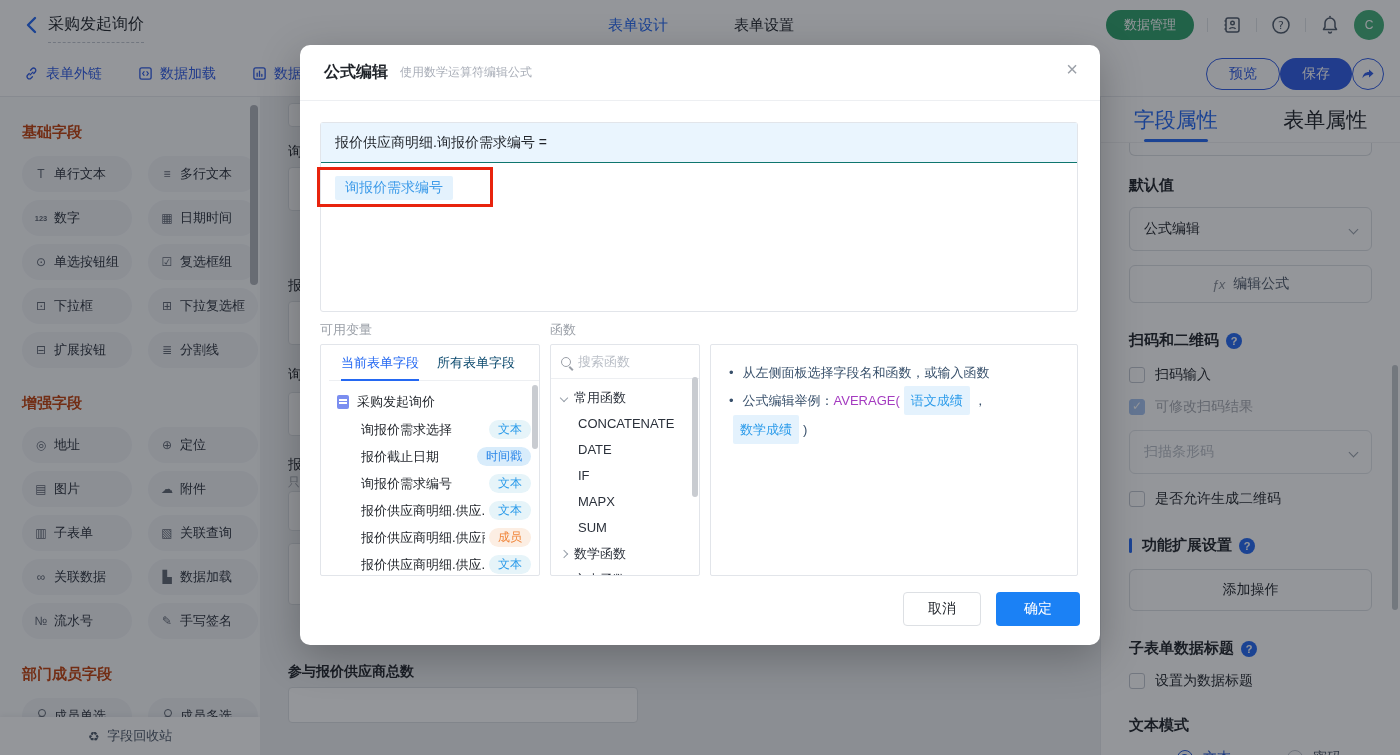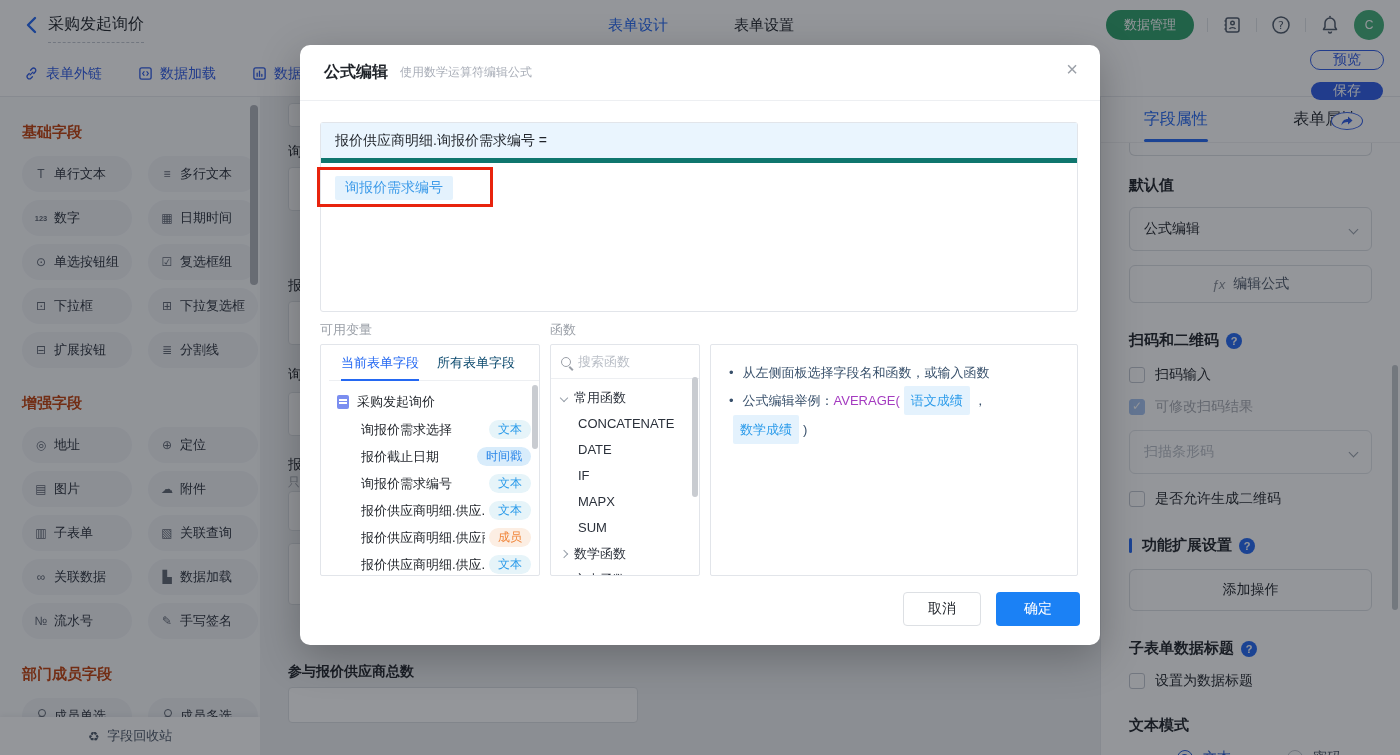--- a/index.html
+++ b/index.html
@@ -18,21 +18,21 @@
   .hright { position:absolute; right:16px; top:0; height:50px; display:flex; align-items:center; gap:13px; }
   .green-pill { height:30px; padding:0 18px; border:none; border-radius:15px; background:#2ea06a; color:#fff; font-size:13px; cursor:pointer; font-family:inherit; }
   .vsep { width:1px; height:14px; background:#e0e3e8; }
   .hicon { width:22px; height:22px; display:flex; align-items:center; justify-content:center; cursor:pointer; }
   .avatar { width:30px; height:30px; border-radius:50%; background:#43af79; color:#fff; font-size:12px; display:flex; align-items:center; justify-content:center; cursor:pointer; }
 
   
   .subbar { position:absolute; left:0; top:50px; width:1400px; height:47px; background:#fff; border-bottom:1px solid #e8eaed; z-index:1; }
   .tb-left { position:absolute; left:24px; top:0; height:47px; display:flex; gap:36px; align-items:center; }
   .tb-item { display:flex; align-items:center; gap:7px; color:#2e5be6; font-size:14px; cursor:pointer; white-space:nowrap; }
-  .tb-right { position:absolute; right:16px; top:0; height:47px; display:flex; gap:12px; align-items:center;flex-direction:column; }
+  .tb-right { position:absolute; right:16px; top:0; height:47px; display:flex; align-items:center; }
   .pill-outline { height:32px; padding:0 22px; border-radius:16px; border:1px solid #2e5be6; background:#fff; color:#2e5be6; font-size:14px; cursor:pointer; font-family:inherit; }
   .pill-primary { height:32px; padding:0 22px; border-radius:16px; border:none; background:#2e5be6; color:#fff; font-size:14px; cursor:pointer; font-family:inherit; }
   .share-circle { width:32px; height:32px; border-radius:50%; border:1px solid #2e5be6; background:#fff; display:flex; align-items:center; justify-content:center; cursor:pointer; }
 
   
   .sidebar { position:absolute; left:0; top:97px; width:260px; height:658px; background:#fafbfc; overflow:hidden; }
   .sb-inner { padding:16px 22px 0 22px; }
   .sec-title { font-size:15px; font-weight:bold; color:#c2410c; margin:10px 0 14px; }
   .fgrid { display:flex; flex-wrap:wrap; gap:8px 16px; width:236px; }
   .fbtn { width:110px; height:36px; border-radius:18px; background:#f0f2f5; display:flex; align-items:center; gap:6px; padding-left:12px; font-size:13px; color:#2b313b; cursor:pointer; }
@@ -48,21 +48,21 @@
   
   .canvas { position:absolute; left:260px; top:97px; width:840px; height:658px; background:#eff0f2; }
   .cv-label { position:absolute; left:28px; font-size:14px; color:#1f2329; }
   .cv-help { position:absolute; left:28px; font-size:12px; color:#9ba0a8; }
   .cv-box { position:absolute; left:28px; width:240px; background:#fff; border:1px solid #dde0e4; border-radius:4px; }
   .cv-blabel { position:absolute; left:28px; font-size:14px; font-weight:bold; color:#1f2329; }
 
   
   .props { position:absolute; left:1100px; top:97px; width:300px; height:658px; background:#fff; border-left:1px solid #e8eaed; overflow:hidden; }
   .ptabs { height:46px; display:flex; border-bottom:1px solid #f0f1f3; }
-  .ptab { flex:1; display:flex; align-items:center; justify-content:center; font-size:16px; color:#1f2329; position:relative; cursor:pointer; }
+  .ptab { flex:1; display:flex; align-items:center; justify-content:center; font-size:21px; color:#1f2329; position:relative; cursor:pointer; }
   .ptab.active { color:#2468f2; }
   .ptab.active::after { content:""; position:absolute; bottom:0; left:50%; transform:translateX(-50%); width:64px; height:3px; background:#2468f2; border-radius:2px; }
   .pbody { padding:0 28px; }
   .partial-input { height:13px; border:1px solid #dde0e4; border-top:none; border-radius:0 0 6px 6px; }
   .plabel { font-size:15px; font-weight:bold; color:#1f2329; display:flex; align-items:center; gap:7px; }
   .plabel.bar::before { content:""; width:3px; height:15px; background:#2468f2; border-radius:2px; margin-right:3px; }
   .helpq { width:16px; height:16px; border-radius:50%; background:#2468f2; color:#fff; font-size:11px; display:inline-flex; align-items:center; justify-content:center; font-weight:bold; }
   .sel { height:44px; border:1px solid #dde0e4; border-radius:6px; display:flex; align-items:center; justify-content:space-between; padding:0 14px; font-size:14px; color:#1f2329; cursor:pointer; background:#fff; }
   .sel.disabled { color:#b9bec6; border-color:#e2e5e9; cursor:default; }
   .btn-plain { height:38px; border:1px solid #dde0e4; border-radius:6px; background:#fff; display:flex; align-items:center; justify-content:center; gap:8px; font-size:14px; color:#4e5969; cursor:pointer; width:100%; font-family:inherit; }
@@ -88,21 +88,21 @@
 
   
   .overlay { position:absolute; inset:0; background:rgba(17,23,31,.45); z-index:50; }
   .modal { position:absolute; left:300px; top:45px; width:800px; height:600px; background:#fff; border-radius:10px; box-shadow:0 12px 40px rgba(0,0,0,.25); z-index:60; }
   .m-head { height:56px; border-bottom:1px solid #edeff2; display:flex; align-items:center; padding:0 24px; }
   .m-title { font-size:16px; font-weight:bold; color:#1f2329; }
   .m-sub { font-size:12px; color:#a9aeb8; margin-left:12px; }
   .m-close { position:absolute; right:22px; top:14px; font-size:20px; color:#9ba0a8; cursor:pointer; line-height:1; }
 
   .fbox { position:absolute; left:20px; top:77px; width:758px; height:190px; border:1px solid #e2e5ea; border-radius:3px; }
-  .fbox-head { height:40px; background:#eaf5fe; display:flex; align-items:center; padding:0 14px; font-size:14px; color:#1f2329; border-bottom:5px solid #0f766e; }
+  .fbox-head { height:40px; background:#eaf5fe; display:flex; align-items:center; padding:0 14px; font-size:14px; color:#1f2329; border-bottom:1px solid #0f766e; }
   .fbox-body { padding:13px 14px; }
   .chip { display:inline-block; padding:3px 10px; background:#e4f2fd; color:#3d9be9; font-size:14px; border-radius:2px; }
   .annot { position:absolute; left:-4px; top:44px; width:176px; height:40px; border:3px solid #e8230d; }
 
   .col-label { position:absolute; font-size:13px; color:#9ba0a8; top:276px; }
   .varbox { position:absolute; left:20px; top:299px; width:220px; height:232px; border:1px solid #e2e5ea; border-radius:2px; overflow:hidden;padding-left:8px; }
   .vtabs { height:36px; display:flex; gap:18px; padding:0 12px; border-bottom:1px solid #edeff2; }
   .vtab { font-size:13px; height:36px; line-height:36px; color:#0c4a6e; position:relative; cursor:pointer; }
   .vtab.active { color:#2468f2; }
   .vtab.active::after { content:""; position:absolute; left:0; right:0; bottom:0; height:2px; background:#2468f2; }

